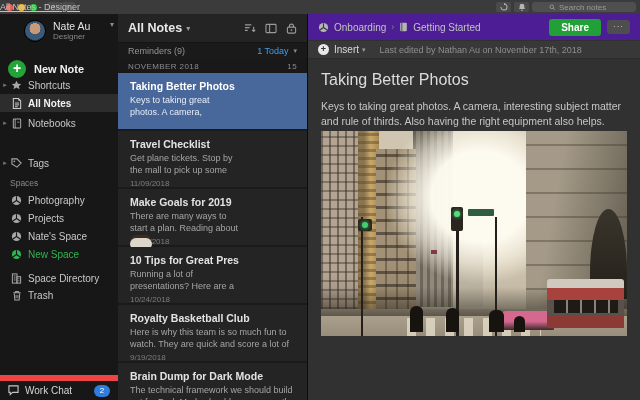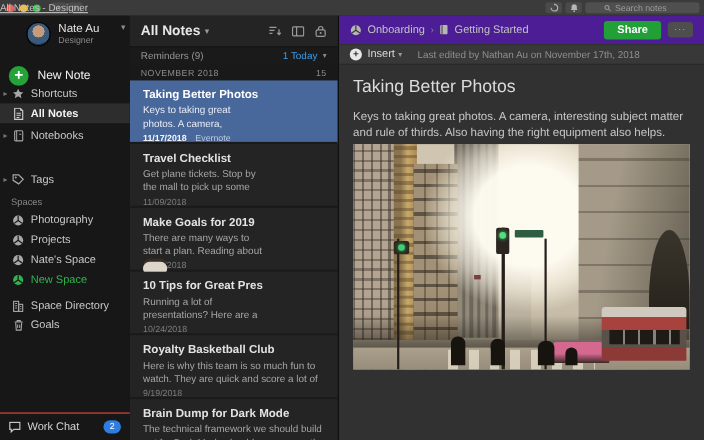--- a/index.html
+++ b/index.html
@@ -32,31 +32,31 @@
   .user { position:absolute; top:6px; left:24px; right:4px; height:30px; display:flex; }
   .avatar { width:22px; height:22px; border-radius:50%; flex:none;
             background:radial-gradient(circle at 50% 38%, #c79b7a 0 34%, #3a5a7a 35% 70%, #22364a 71%); border:1px solid #000; }
   .user-meta { margin-left:7px; line-height:1.15; }
   .user-name { font-size:10.5px; color:#e2e2e2; }
   .user-role { font-size:8px; color:#8a8a8a; }
   .user-caret { margin-left:auto; color:#8a8a8a; font-size:8px; }
   .newnote { position:absolute; top:46px; left:8px; display:flex; align-items:center; }
   .plus-circle { width:18px; height:18px; border-radius:50%; background:#23a338; color:#fff;
                  font-size:14px; line-height:16px; text-align:center; font-weight:bold; }
-  .newnote-label { margin-left:8px; font-size:11px; font-weight:normal; color:#f0f0f0; }
+  .newnote-label { margin-left:8px; font-size:11px; font-weight:bold; color:#f0f0f0; }
   .sitem { position:absolute; left:0; width:118px; height:18px; display:flex; align-items:center; font-size:10px; color:#c9c9c9; }
   .sitem .disc { width:10px; text-align:center; color:#777; font-size:7px; flex:none; }
   .sitem .nodisc { width:10px; flex:none; }
   .sitem .ic { width:13px; flex:none; display:flex; justify-content:center; }
   .sitem .lbl { margin-left:5px; white-space:nowrap; }
   .sitem.sel { background:#2d2d2d; }
   .sitem.sel .lbl { color:#f2f2f2; font-weight:bold; }
   .sec-label { position:absolute; left:10px; font-size:8.5px; color:#8a8a8a; }
   .sitem.green .lbl { color:#2fb44f; }
-  .workchat { position:absolute; bottom:0; left:0; width:118px; height:25px; border-top:1px solid #ef4444;
+  .workchat { position:absolute; bottom:0; left:0; width:118px; height:25px; border-top:6px solid #ef4444;
               display:flex; align-items:center; padding:0 8px; font-size:10px; color:#d5d5d5; }
   .workchat .lbl { margin-left:6px; }
   .badge { margin-left:auto; background:#2e7de1; color:#fff; font-size:8px; line-height:12px;
            min-width:16px; text-align:center; border-radius:7px; }
 
   
   .noteslist { position:absolute; top:14px; left:118px; width:190px; height:386px; background:#242424;
                border-right:1px solid #0c0c0c; z-index:5; display:flex; flex-direction:column; }
   .nl-header { height:28px; background:#242424; display:flex; align-items:center; padding:0 10px; flex:none; }
   .nl-title { font-size:12.5px; font-weight:bold; color:#e8e8e8; }
@@ -323,21 +323,21 @@
     </div>
     <div class="sitem" style="top:272px">
       <span class="nodisc"></span>
       <span class="ic">
           <svg width="10" height="11" viewBox="0 0 10 12">
             <path d="M1 3h8M3.5 3V1.6h3V3" fill="none" stroke="#a7a7a7" stroke-width="1.1"></path>
             <path d="M2 3.5l.6 7.5h4.8L8 3.5" fill="none" stroke="#a7a7a7" stroke-width="1.1"></path>
             <path d="M4 5.5v3.5M6 5.5v3.5" stroke="#a7a7a7" stroke-width="1"></path>
           </svg>
         </span>
-      <span class="lbl">Goals</span>
+      <span class="lbl">Trash</span>
     </div>
 
     <div class="workchat">
       <svg width="11" height="11" viewBox="0 0 12 12">
           <path d="M1 1h10v7H5l-2.6 2.4V8H1z" fill="none" stroke="#c5c5c5" stroke-width="1.2"></path>
         </svg>
       <span class="lbl">Work Chat</span>
       <span class="badge">2</span>
     </div>
   </div>
@@ -371,24 +371,20 @@
 
     <div class="nl-section">
       <span>NOVEMBER 2018</span>
       <span class="nl-count">15</span>
     </div>
 
     <div class="cards">
       <div class="card sel hasthumb">
         <div class="ct">Taking Better Photos</div>
         <div class="cs">Keys to taking great photos. A camera, interesting subject matter and ...</div>
-        <div class="cd">
-            <span>11/17/2018</span>
-            <span class="ctag">Evernote</span>
-          </div>
         <span class="thumb th-city"></span>
       </div>
       <div class="card hasthumb">
         <div class="ct">Travel Checklist</div>
         <div class="cs">Get plane tickets. Stop by the mall to pick up some sneakers. Make sure...</div>
         <div class="cd">
             <span>11/09/2018</span>
           </div>
         <span class="thumb th-sky"></span>
       </div>

